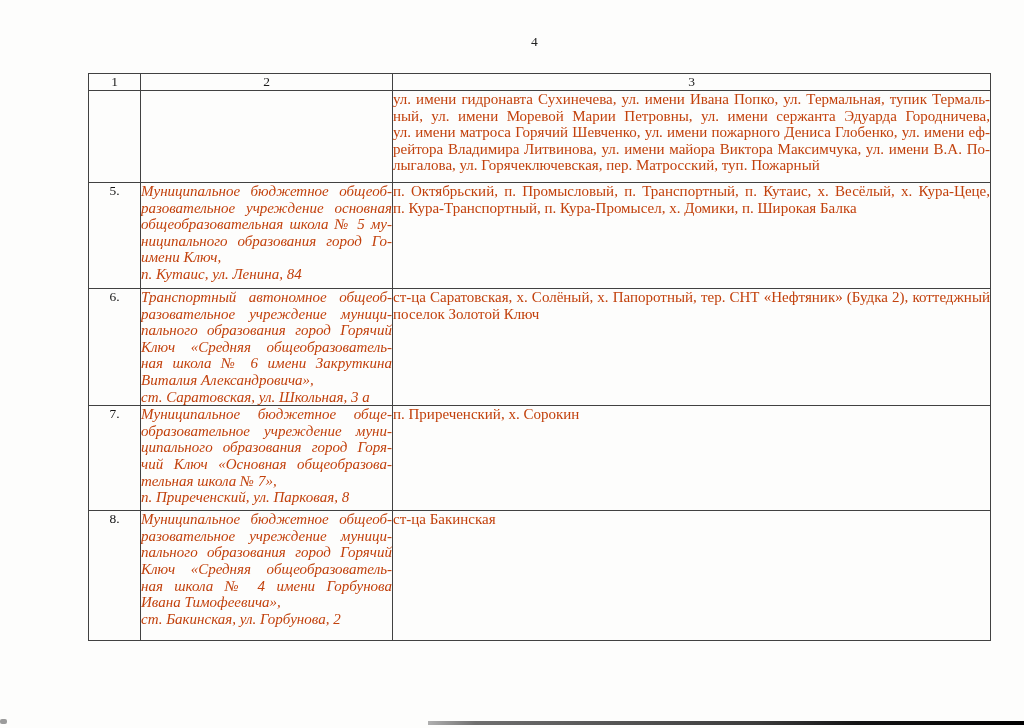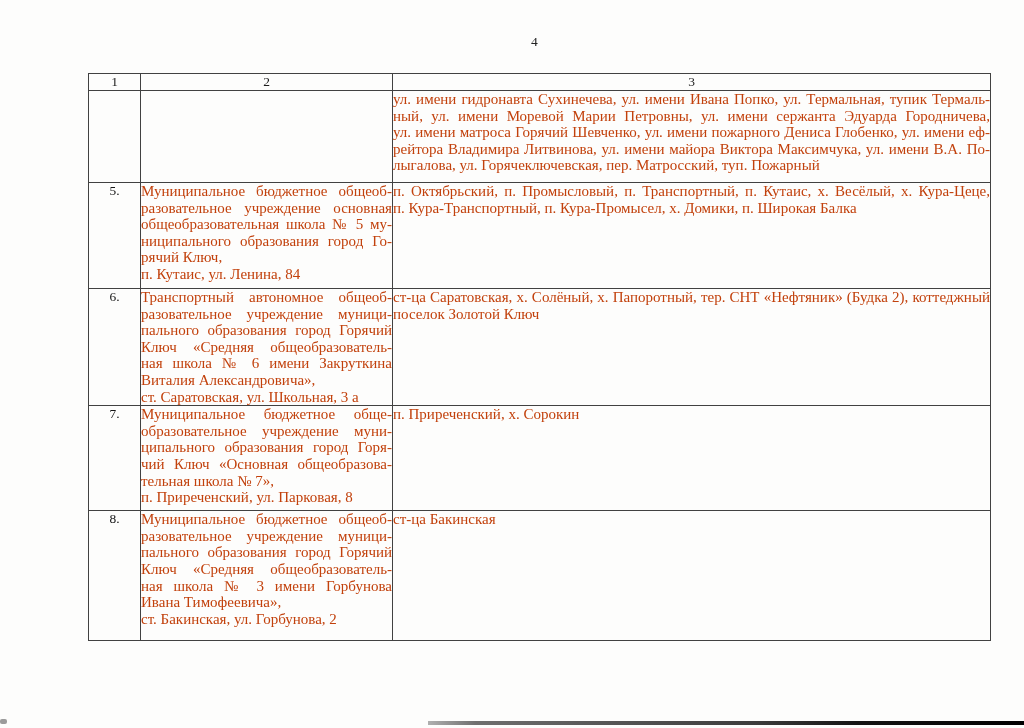--- a/index.html
+++ b/index.html
@@ -22,21 +22,21 @@
     border:1.4px solid #414141;
     vertical-align:top;
     padding:0;
     overflow:hidden;
   }
   table.doc th{
     height:16px;font-size:13.5px;font-weight:normal;text-align:center;
     color:#1c1c1c;
   }
   td.num{text-align:center;font-size:13.4px;padding-top:1px;color:#141414;}
-  td.inst{padding:2px 5px 0 8px;}
+  td.inst{padding:2px 5px 0 8px;font-style:italic;}
   td.terr{padding:2px 4px 0 7px;}
   .ln{
     font-size:15px;line-height:16.6px;color:#c2410c;
     text-align:justify;text-align-last:justify;
     white-space:nowrap;overflow:hidden;
   }
   .ln.l{text-align:right;text-align-last:left;}
   .scan-bar{
     position:absolute;left:428px;top:721px;width:596px;height:3.5px;
     background:linear-gradient(90deg,#b0b0b0 0%,#6f6f6f 8%,#565656 30%,#3c3c3c 55%,#141414 72%,#000 100%);
@@ -77,21 +77,21 @@
             <div class="ln l">лыгалова, ул. Горячеключевская, пер. Матросский, туп. Пожарный</div>
           </td>
         </tr>
         <tr style="height: 106px;">
           <td class="num">5.</td>
           <td class="inst">
             <div class="ln">Муниципальное бюджетное общеоб-</div>
             <div class="ln">разовательное учреждение основная</div>
             <div class="ln">общеобразовательная школа № 5 му-</div>
             <div class="ln">ниципального образования город Го-</div>
-            <div class="ln l">рячий Ключ,</div>
+            <div class="ln l">имени Ключ,</div>
             <div class="ln l">п. Кутаис, ул. Ленина, 84</div>
           </td>
           <td class="terr">
             <div class="ln">п. Октябрьский, п. Промысловый, п. Транспортный, п. Кутаис, х. Весёлый, х. Кура-Цеце,</div>
             <div class="ln l">п. Кура-Транспортный, п. Кура-Промысел, х. Домики, п. Широкая Балка</div>
           </td>
         </tr>
         <tr style="height: 115px;">
           <td class="num">6.</td>
           <td class="inst">
@@ -122,21 +122,21 @@
             <div class="ln l">п. Приреченский, х. Сорокин</div>
           </td>
         </tr>
         <tr style="height: 130px;">
           <td class="num">8.</td>
           <td class="inst">
             <div class="ln">Муниципальное бюджетное общеоб-</div>
             <div class="ln">разовательное учреждение муници-</div>
             <div class="ln">пального образования город Горячий</div>
             <div class="ln">Ключ «Средняя общеобразователь-</div>
-            <div class="ln">ная школа № 3 имени Горбунова</div>
+            <div class="ln">ная школа № 4 имени Горбунова</div>
             <div class="ln l">Ивана Тимофеевича»,</div>
             <div class="ln l">ст. Бакинская, ул. Горбунова, 2</div>
           </td>
           <td class="terr">
             <div class="ln l">ст-ца Бакинская</div>
           </td>
         </tr>
       </tbody>
   </table>
 

